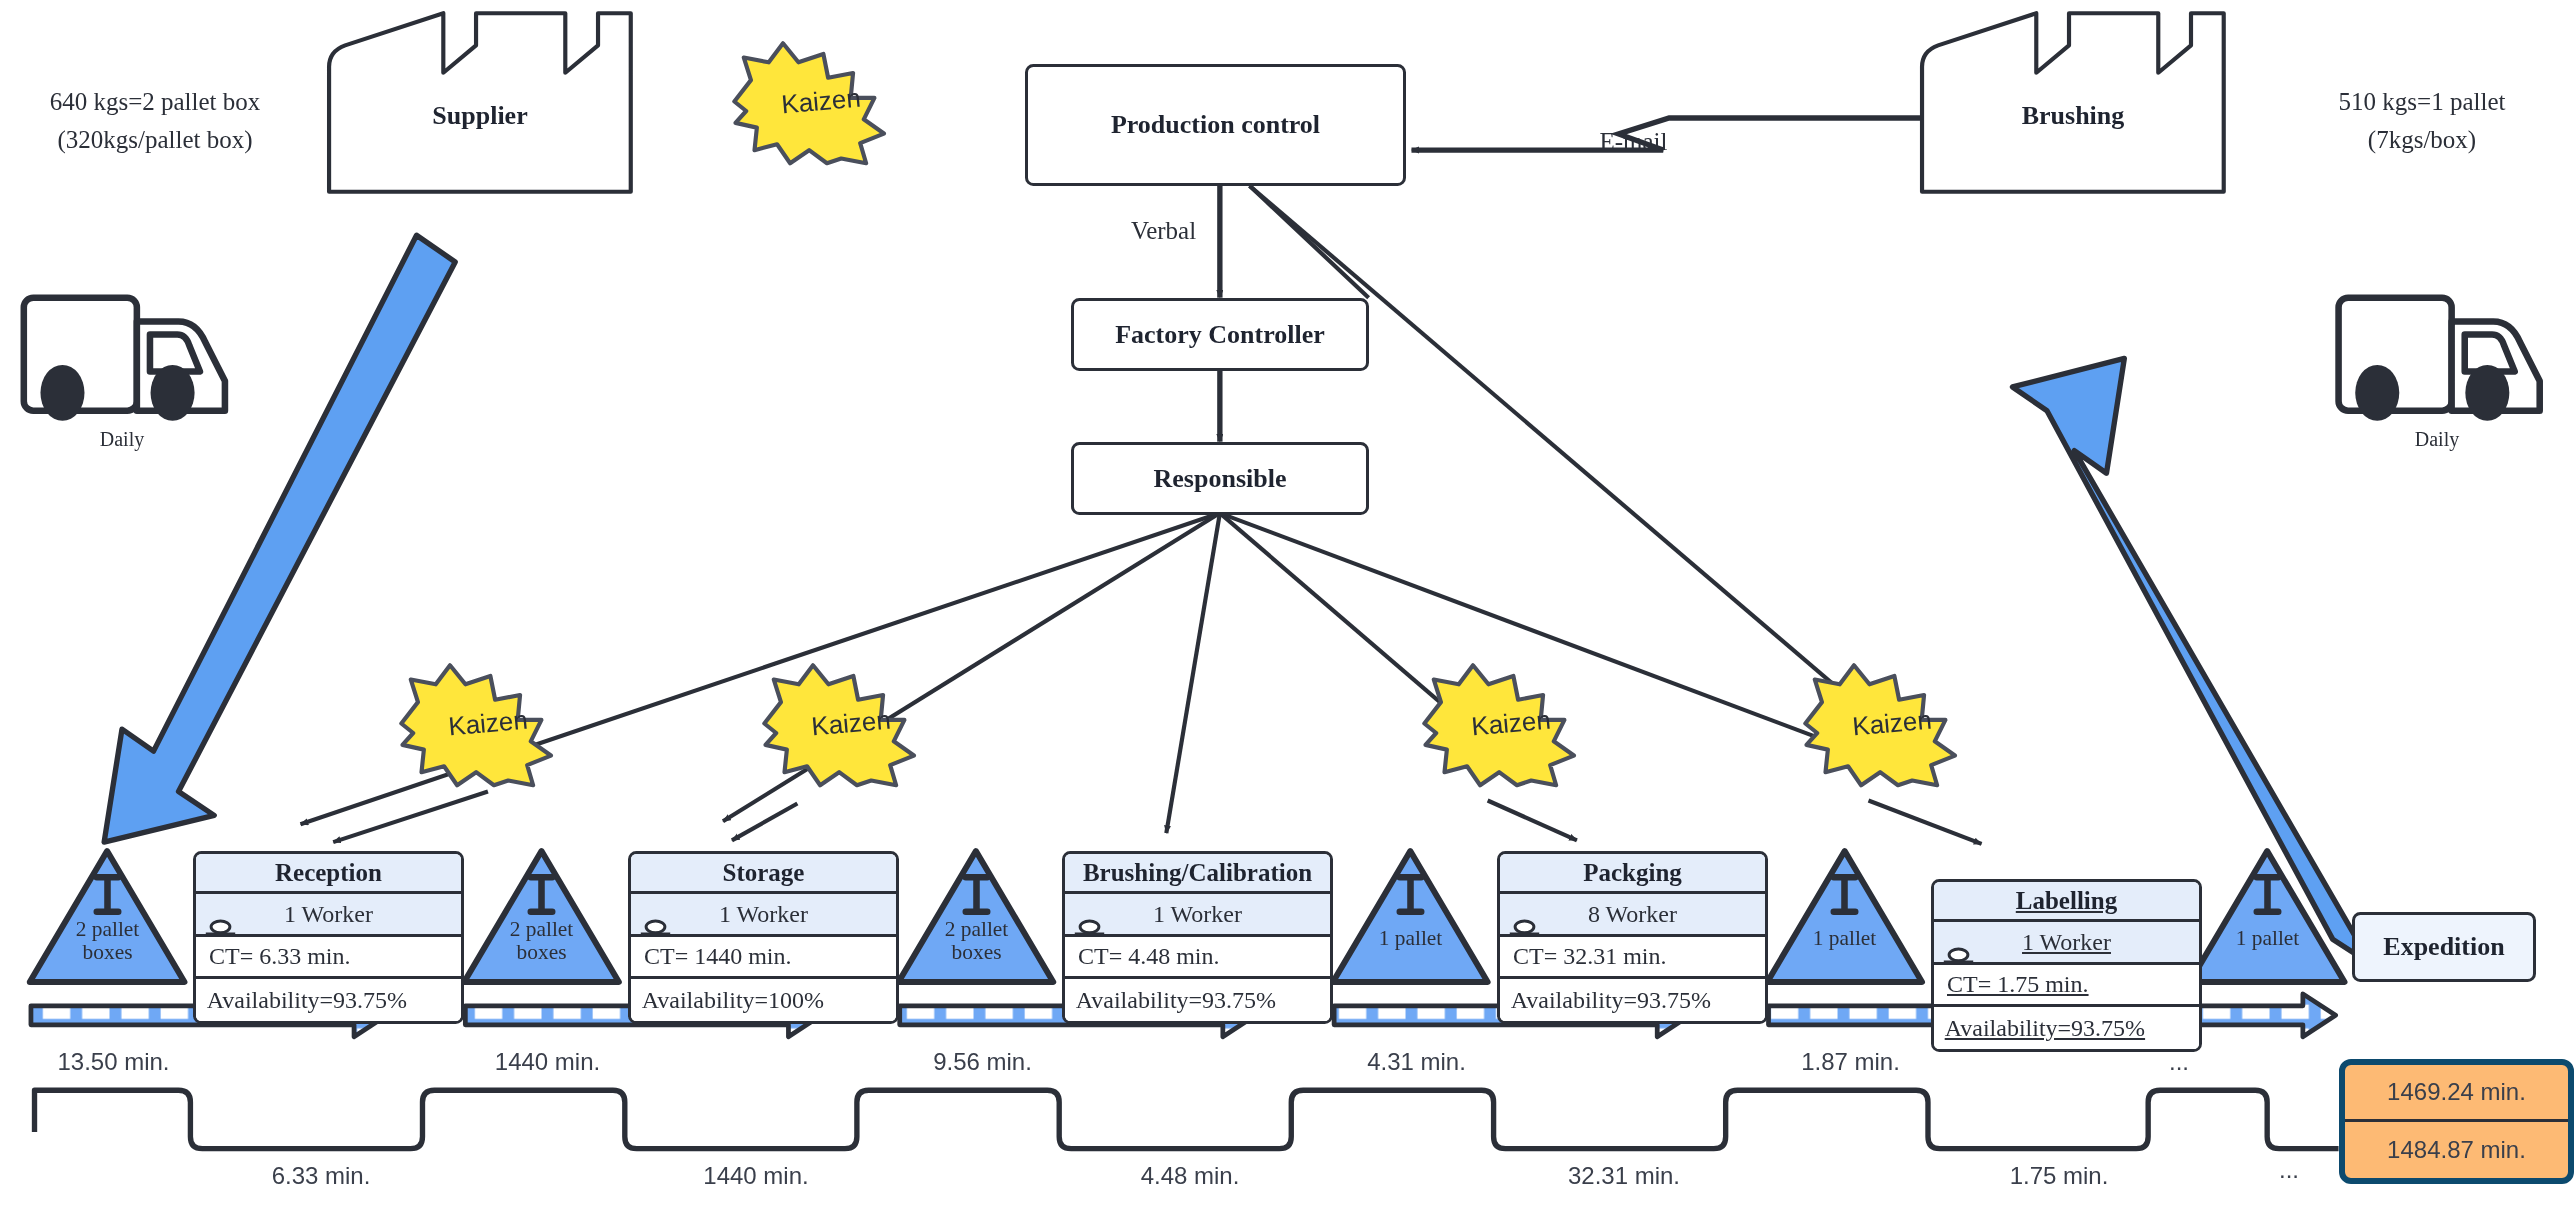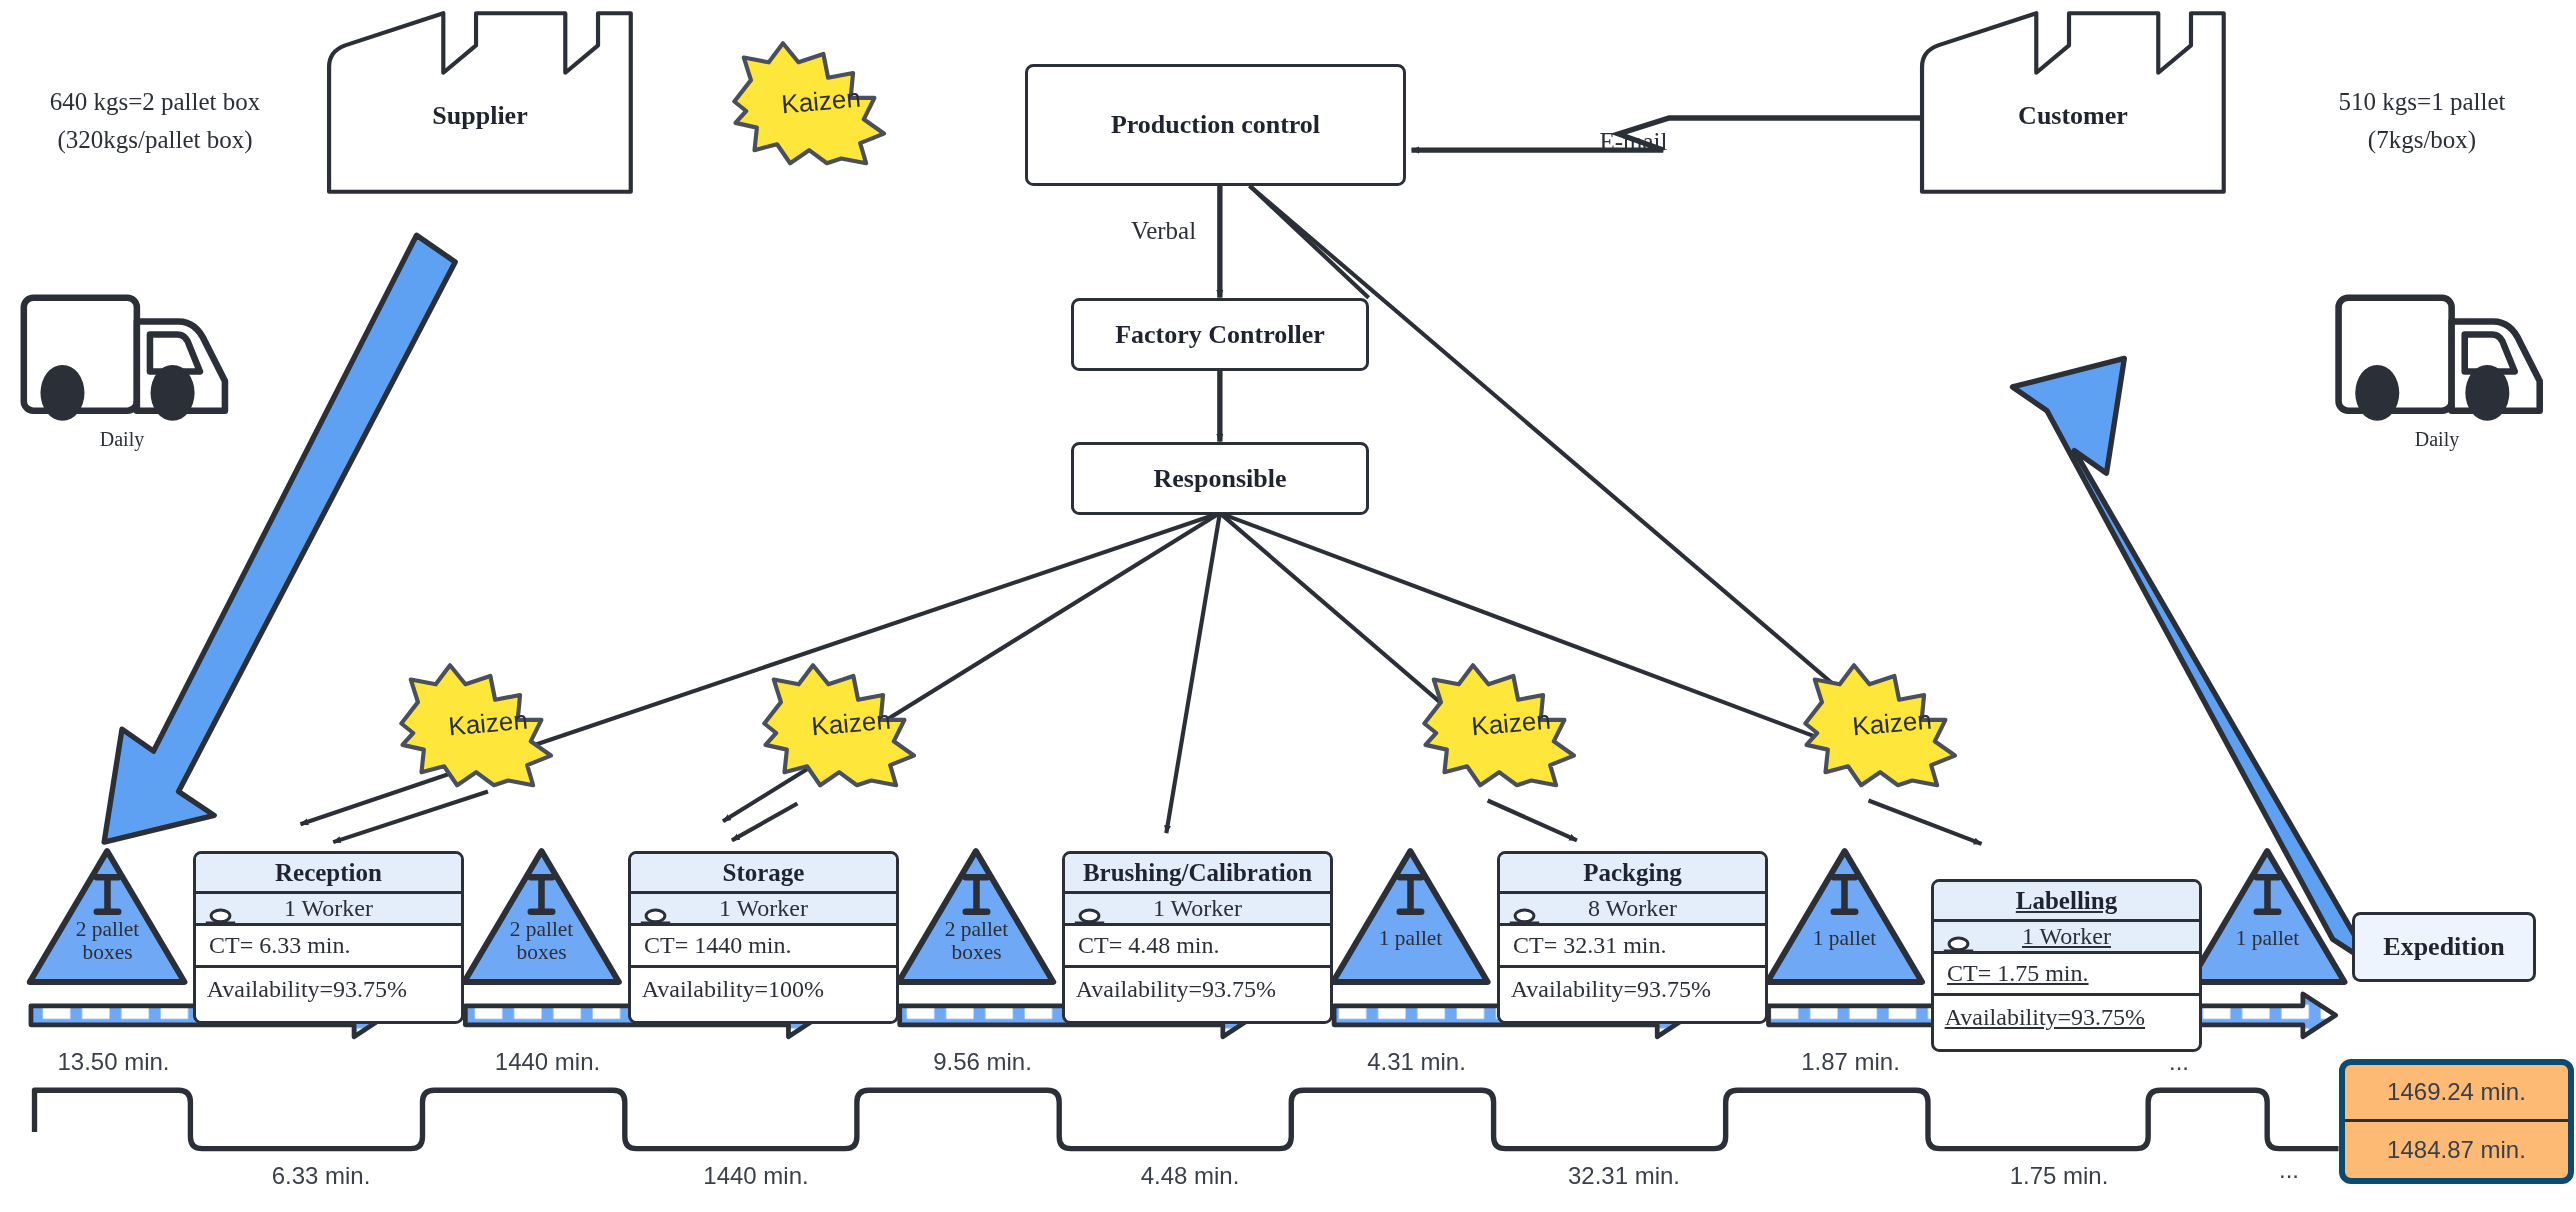--- a/index.html
+++ b/index.html
@@ -45,21 +45,21 @@
   .proc{
     position:absolute;border:3px solid #2b2f38;border-radius:8.3px;background:#ffffff;
     box-sizing:border-box;overflow:hidden;text-align:right;
   }
   .proc .row{
     box-sizing:border-box;display:flex;align-items:center;justify-content:center;
     position:relative;font-family:"Liberation Serif",serif;color:#2b2f38;
   }
   .proc .r-title{height:40px;background:#e4edfa;border-bottom:3px solid #2b2f38;
     font-size:25px;font-weight:bold;color:#1f2430;}
-  .proc .r-worker{height:32px;background:#e4edfa;border-bottom:3px solid #2b2f38;font-size:24px;}
+  .proc .r-worker{height:43px;background:#e4edfa;border-bottom:3px solid #2b2f38;font-size:24px;}
   .proc .r-ct{height:42px;background:#ffffff;border-bottom:3px solid #2b2f38;font-size:24px;
     justify-content:flex-start;padding-left:13px;}
   .proc .r-avail{height:42px;background:#ffffff;font-size:24px;justify-content:flex-start;padding-left:10.7px;}
   .worker-icon{position:absolute;left:6px;bottom:-3.6px;width:37px;height:20px;}
 
   
   .inv{position:absolute;}
   .inv .itxt{
     position:absolute;left:0;width:100%;text-align:center;
     font-size:21.4px;line-height:1.05;font-family:"Liberation Serif",serif;color:#2b2f38;
@@ -288,21 +288,21 @@
   </div>
   <div class="note" style="left:2279px;top:83px;width:286px;">
     <div>510 kgs=1 pallet</div>
     <div>(7kgs/box)</div>
   </div>
 
   <div class="entity" style="left:329px;top:101px;width:302px;">
     <div class="ename">Supplier</div>
   </div>
   <div class="entity" style="left:1922px;top:101px;width:302px;">
-    <div class="ename">Customer</div>
+    <div class="ename">Brushing</div>
   </div>
 
   <div class="daily-label" style="left:18px;top:428px;width:208px;">Daily</div>
   <div class="daily-label" style="left:2333px;top:428px;width:208px;">Daily</div>
 
   <div class="edge-label" style="left:1559px;top:128px;width:149px;">E-mail</div>
   <div class="edge-label" style="left:1089px;top:217px;width:149px;">Verbal</div>
 
   <div class="ctlbox" style="left:1025px;top:64px;width:381px;height:122px;">
     <span>Production control</span>

